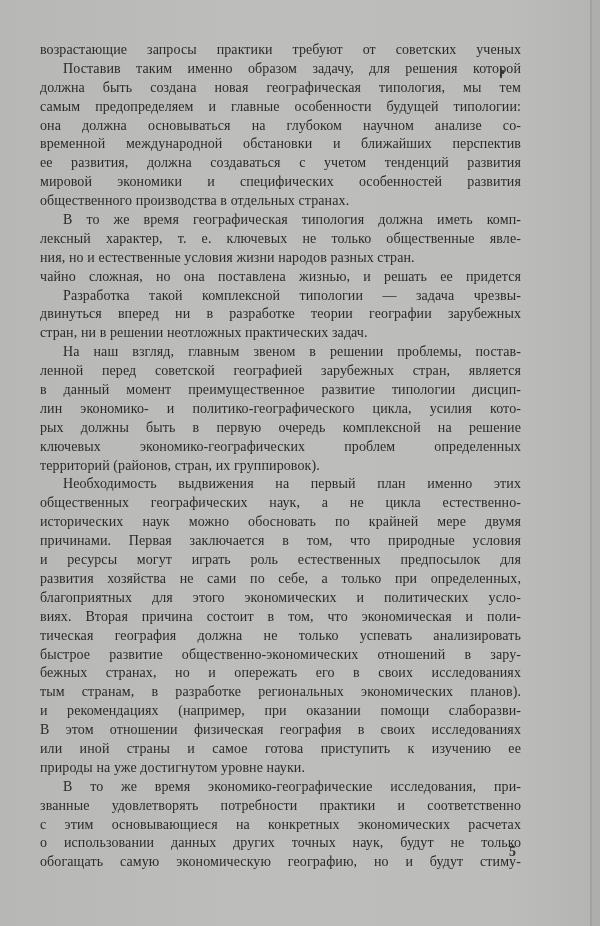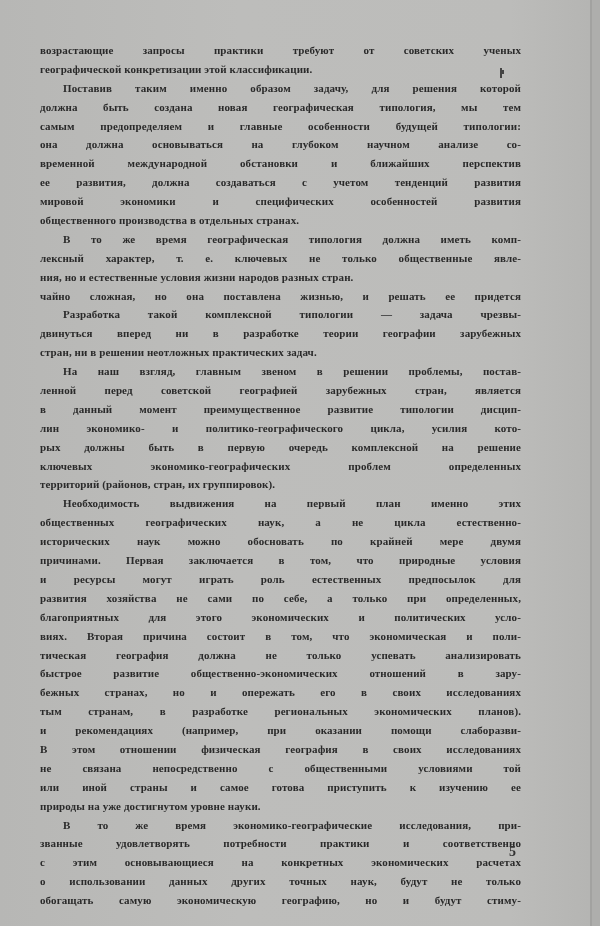--- a/index.html
+++ b/index.html
@@ -42,27 +42,26 @@
   .text-block {
     position: absolute;
     left: 40px;
     top: 41px;
     width: 481px;
   }
   .line {
     display: block;
     height: 18.9px;
     line-height: 18.9px;
-    font-size: 11px;
+    font-size: 14px;
     text-align: justify;
     text-align-last: justify;
     white-space: nowrap;
     letter-spacing: 0.1px;
     overflow: visible;
-    font-weight: bold;
   }
   .line.last {
     text-align-last: left;
   }
   .line.indent {
     padding-left: 23px;
   }
   .page-number {
     position: absolute;
     left: 509px;
@@ -93,21 +92,20 @@
 <body>
 
 <div class="page">
   <div class="page-edge-shadow"></div>
   <div class="page-edge"></div>
   <div class="margin-mark"></div>
 
   <div class="text-block" id="text-block">
       <div>
         <span class="line">возрастающие запросы практики требуют от советских ученых</span>
-        <span class="line last">географической конкретизации этой классификации.</span>
       </div>
       <div>
         <span class="line indent">Поставив таким именно образом задачу, для решения которой</span>
         <span class="line">должна быть создана новая географическая типология, мы тем</span>
         <span class="line">самым предопределяем и главные особенности будущей типологии:</span>
         <span class="line">она должна основываться на глубоком научном анализе со-</span>
         <span class="line">временной международной обстановки и ближайших перспектив</span>
         <span class="line">ее развития, должна создаваться с учетом тенденций развития</span>
         <span class="line">мировой экономики и специфических особенностей развития</span>
         <span class="line last">общественного производства в отдельных странах.</span>
@@ -140,21 +138,20 @@
         <span class="line">и ресурсы могут играть роль естественных предпосылок для</span>
         <span class="line">развития хозяйства не сами по себе, а только при определенных,</span>
         <span class="line">благоприятных для этого экономических и политических усло-</span>
         <span class="line">виях. Вторая причина состоит в том, что экономическая и поли-</span>
         <span class="line">тическая география должна не только успевать анализировать</span>
         <span class="line">быстрое развитие общественно-экономических отношений в зару-</span>
         <span class="line">бежных странах, но и опережать его в своих исследованиях</span>
         <span class="line">тым странам, в разработке региональных экономических планов).</span>
         <span class="line">и рекомендациях (например, при оказании помощи слаборазви-</span>
         <span class="line">В этом отношении физическая география в своих исследованиях</span>
-        <span class="line">не связана непосредственно с общественными условиями той</span>
         <span class="line">или иной страны и самое готова приступить к изучению ее</span>
         <span class="line last">природы на уже достигнутом уровне науки.</span>
       </div>
       <div>
         <span class="line indent">В то же время экономико-географические исследования, при-</span>
         <span class="line">званные удовлетворять потребности практики и соответственно</span>
         <span class="line">с этим основывающиеся на конкретных экономических расчетах</span>
         <span class="line">о использовании данных других точных наук, будут не только</span>
         <span class="line">обогащать самую экономическую географию, но и будут стиму-</span>
       </div>

